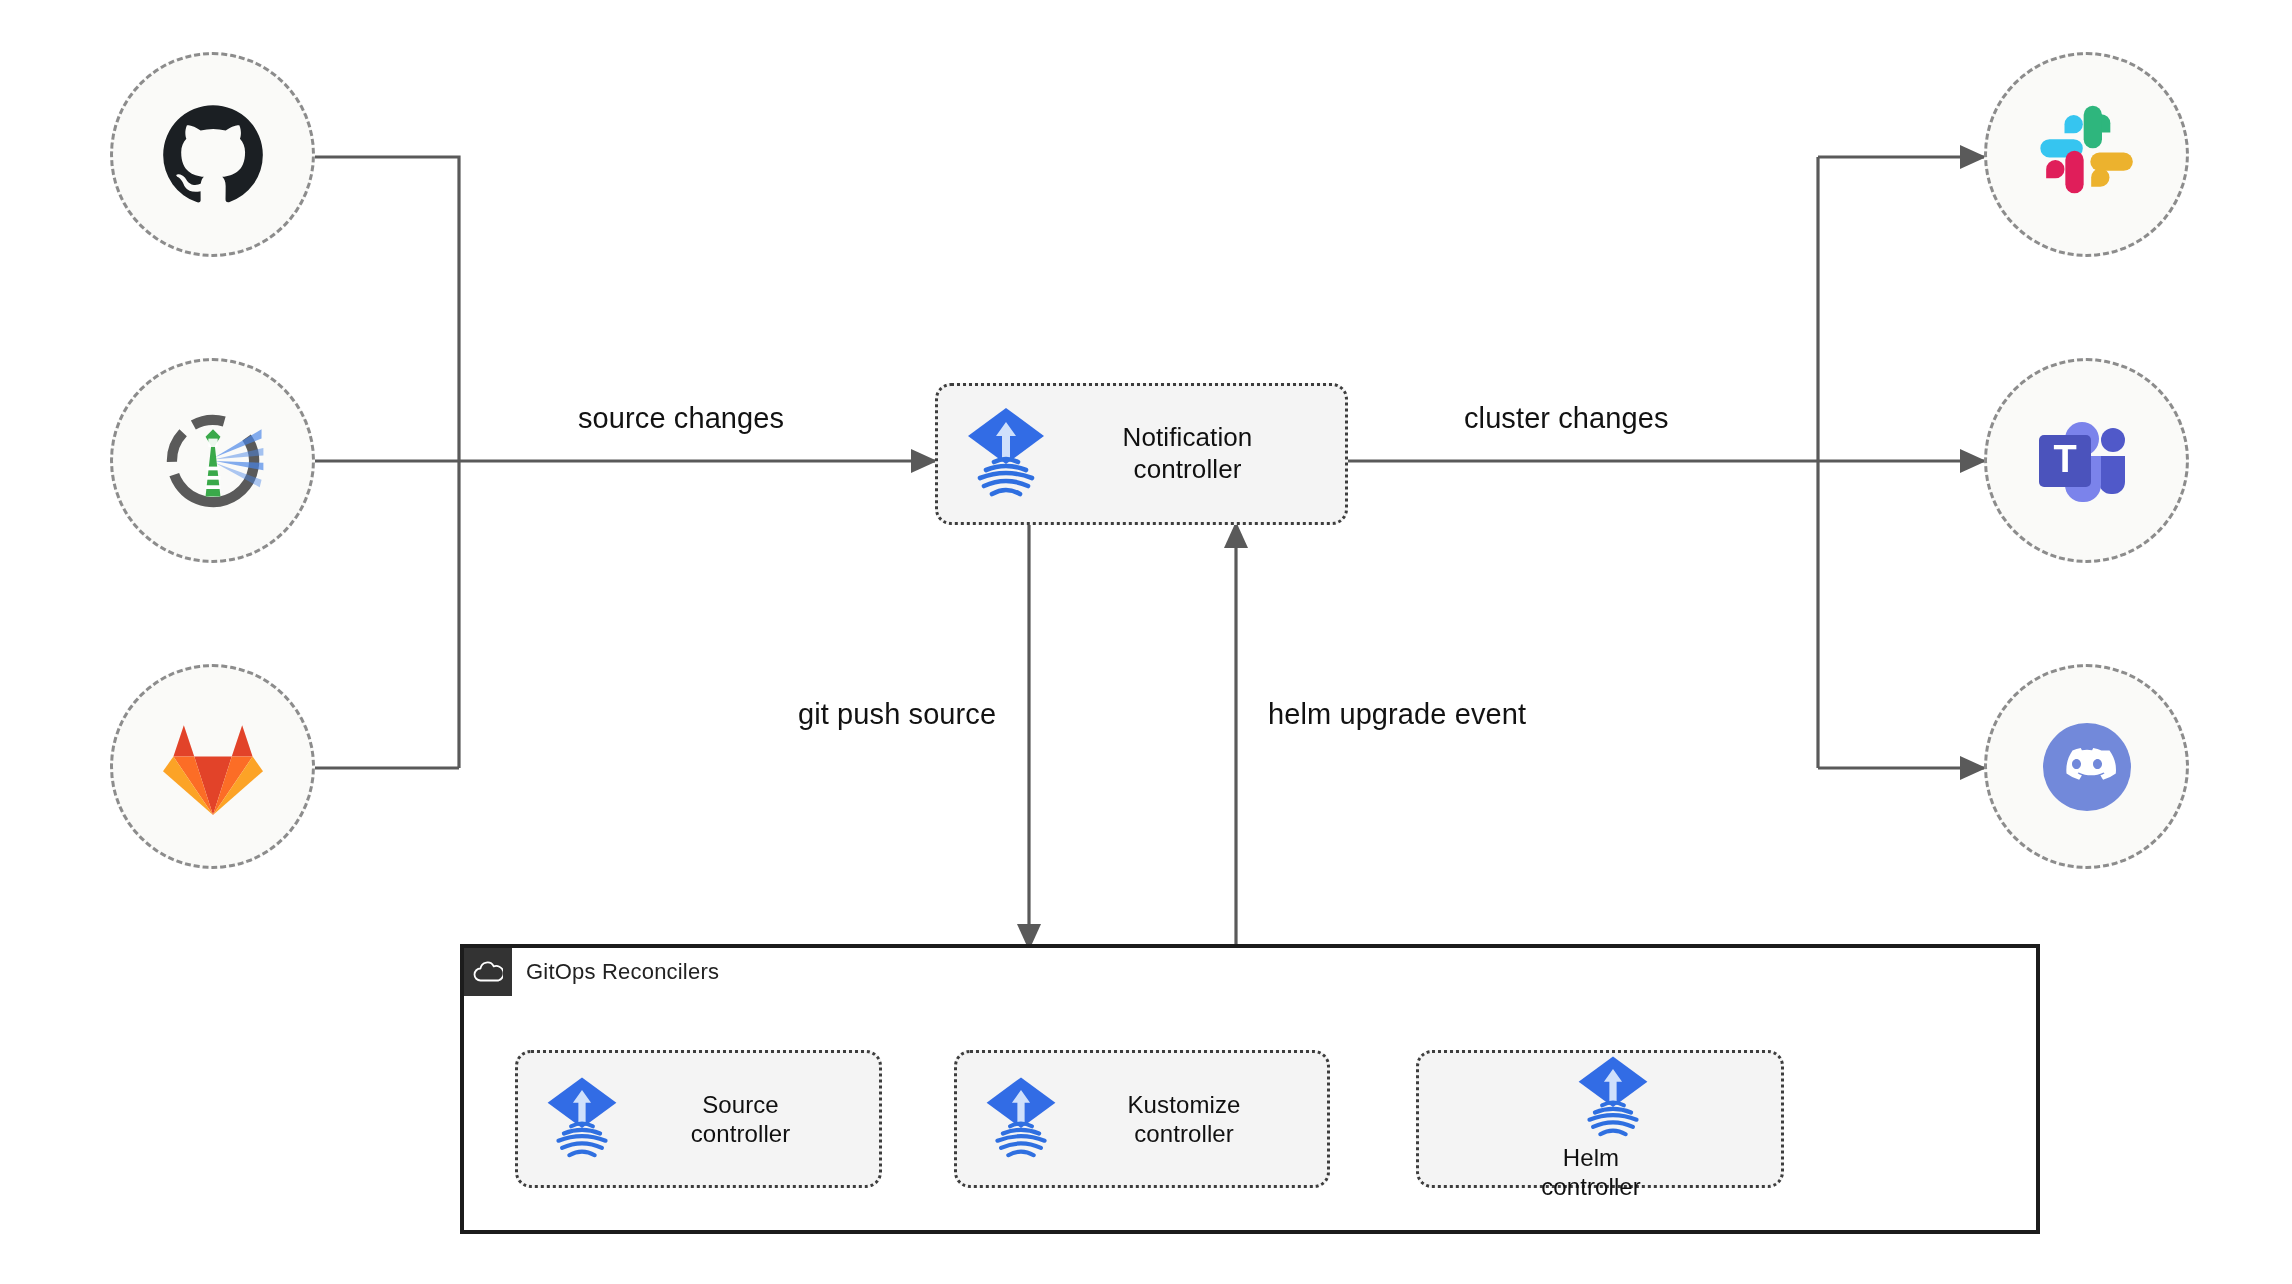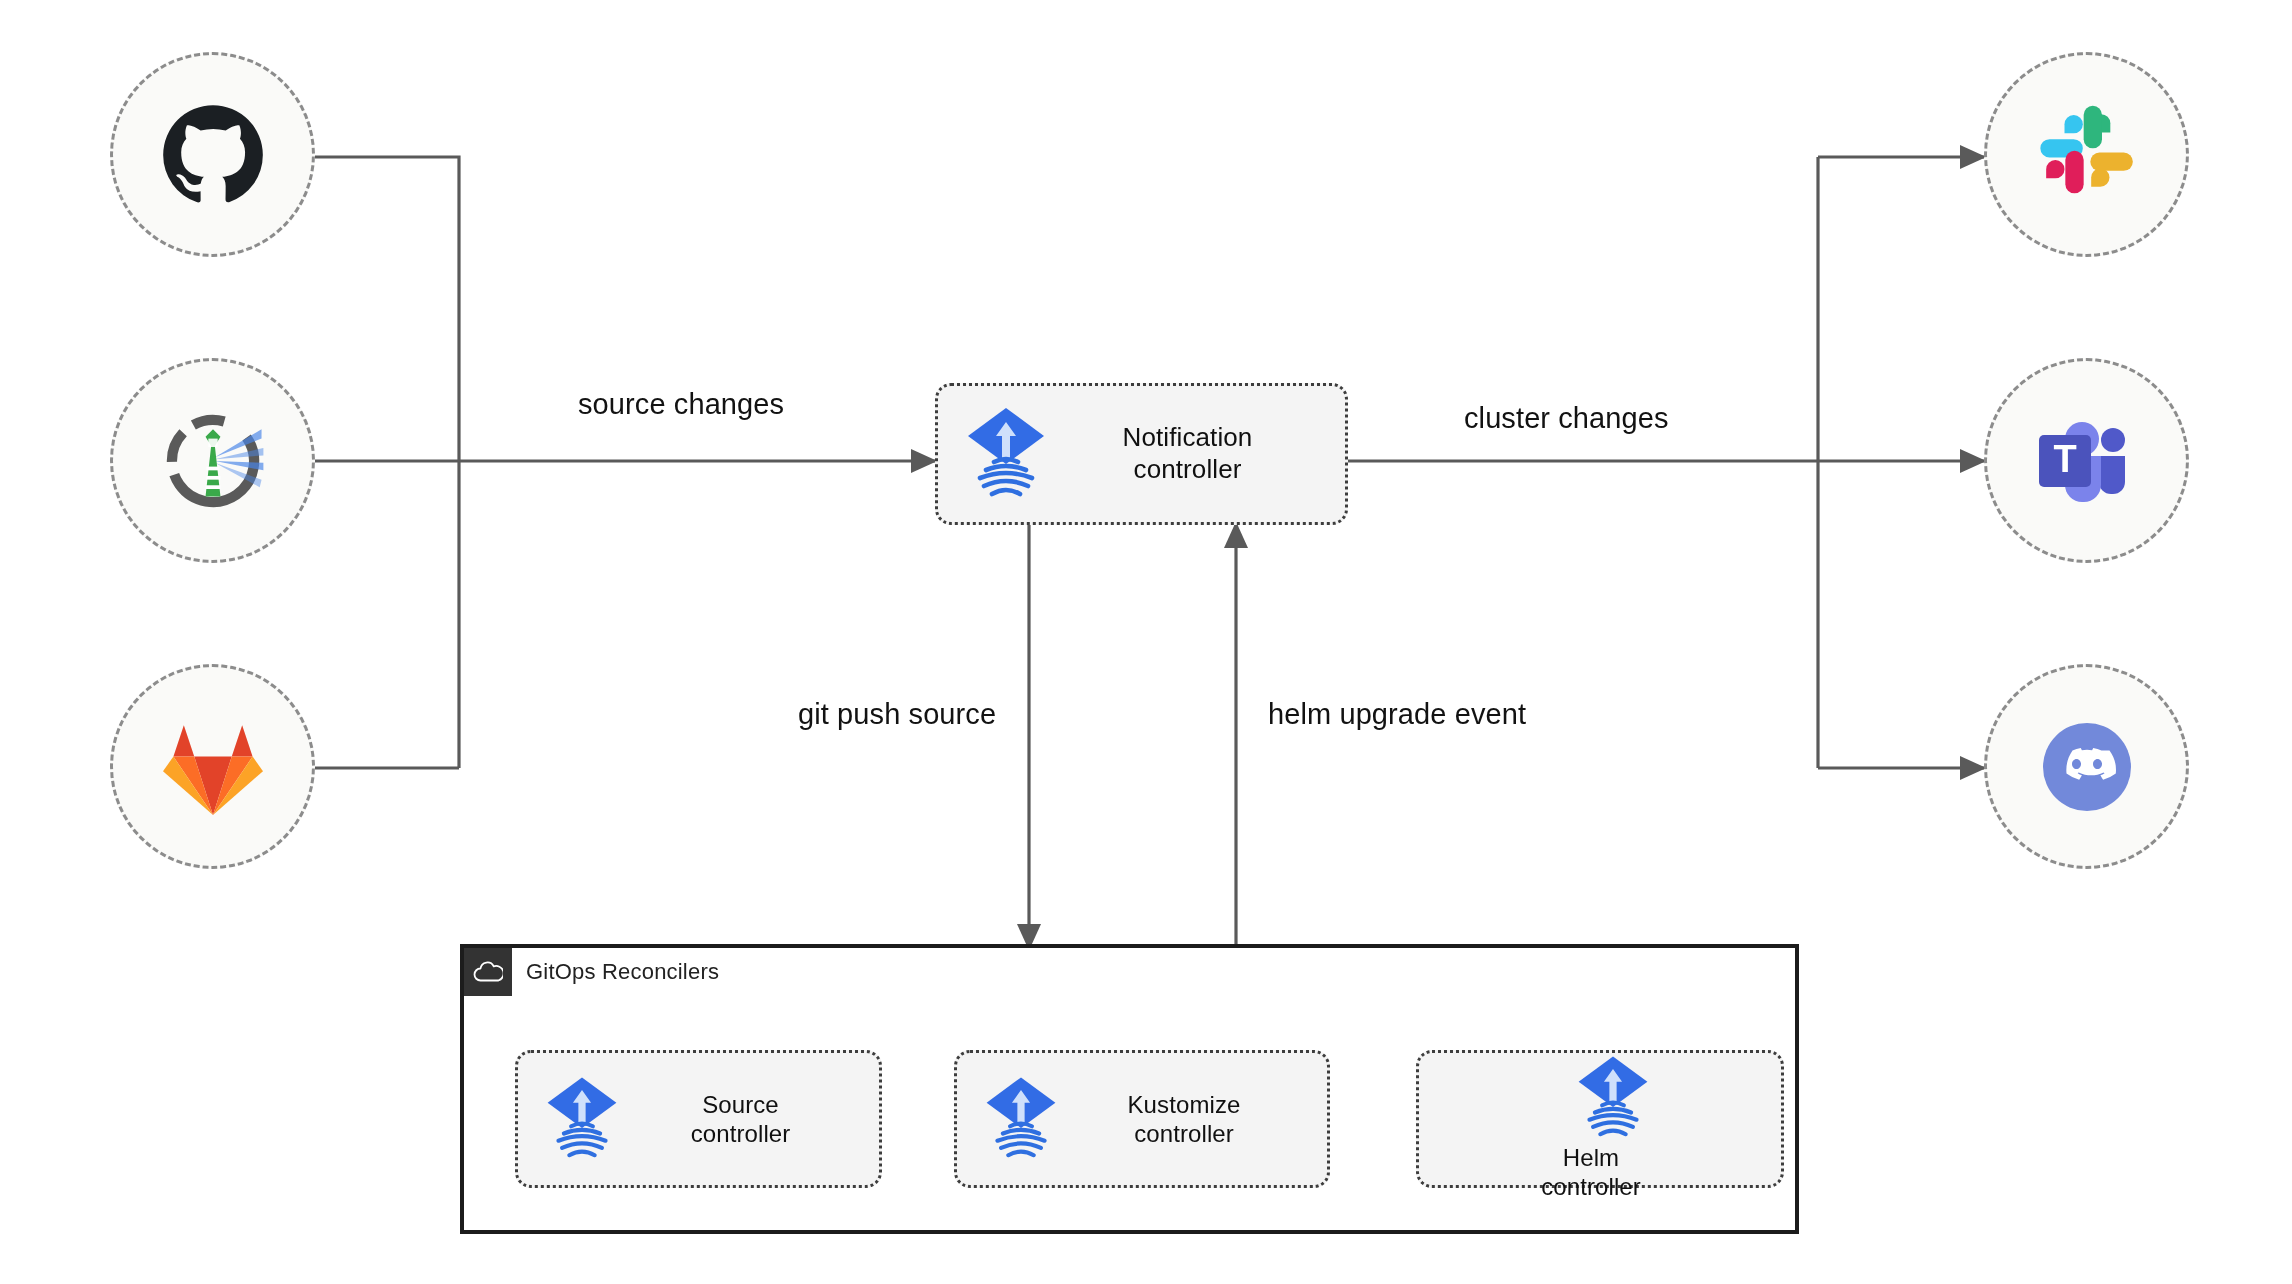--- a/index.html
+++ b/index.html
@@ -259,21 +259,21 @@
           <path d="M16 72 Q42 62 68 72"></path>
           <path d="M20 80 Q42 70 64 80"></path>
           <path d="M28 88 Q42 80 56 88"></path>
         </g>
       </svg>
     </span>
     <span class="ctrl-label">Notification
 controller</span>
   </div>
 
-  <div id="gitops-container" style="left:460px; top:944px; width:1339px; height:290px;">
+  <div id="gitops-container" style="left:460px; top:944px; width:1580px; height:290px;">
 
     <div id="gitops-header">
       <div id="gitops-badge">
         <svg width="30" height="22" viewBox="0 0 30 22" aria-hidden="true">
           <path d="M7.5 19.5a6 6 0 0 1 0-12 7 7 0 0 1 13.2-2.2A5.6 5.6 0 0 1 25.5 19.5z" fill="none" stroke="#ffffff" stroke-width="1.8" stroke-linejoin="round"></path>
         </svg>
       </div>
       <span id="gitops-title">GitOps Reconcilers</span>
     </div>
 
@@ -325,21 +325,21 @@
             <path d="M20 80 Q42 70 64 80"></path>
             <path d="M28 88 Q42 80 56 88"></path>
           </g>
         </svg>
       </span>
       <span class="ctrl-label">Helm
 controller</span>
     </div>
   </div>
 
-  <span class="edge-label" id="label-source-changes" style="left:578px; top:388px;">source changes</span>
+  <span class="edge-label" id="label-source-changes" style="left:578px; top:402px;">source changes</span>
 
   <span class="edge-label" id="label-cluster-changes" style="left:1464px; top:402px;">cluster changes</span>
 
   <span class="edge-label" id="label-git-push-event" style="left:798px; top:698px;">git push source</span>
 
   <span class="edge-label" id="label-helm-upgrade-event" style="left:1268px; top:698px;">helm upgrade event</span>
 
 </div>
 
 </body></html>

